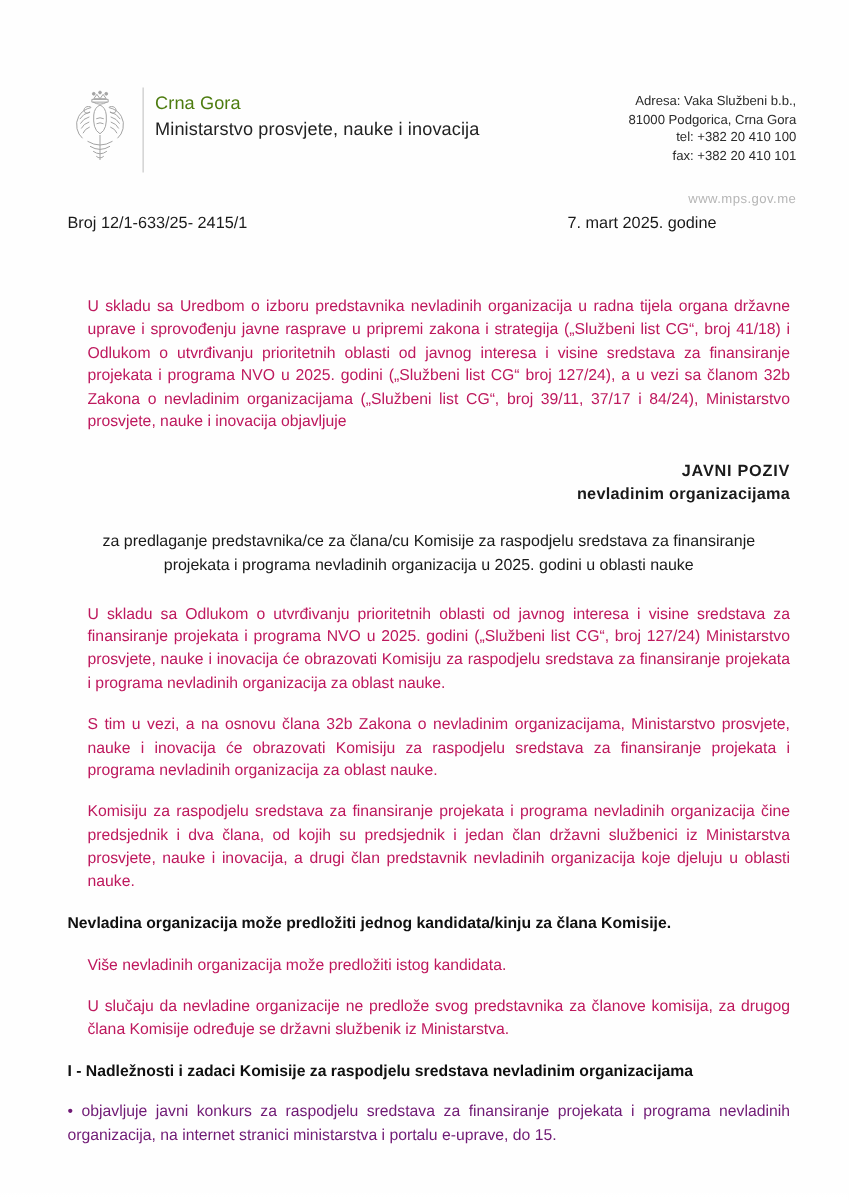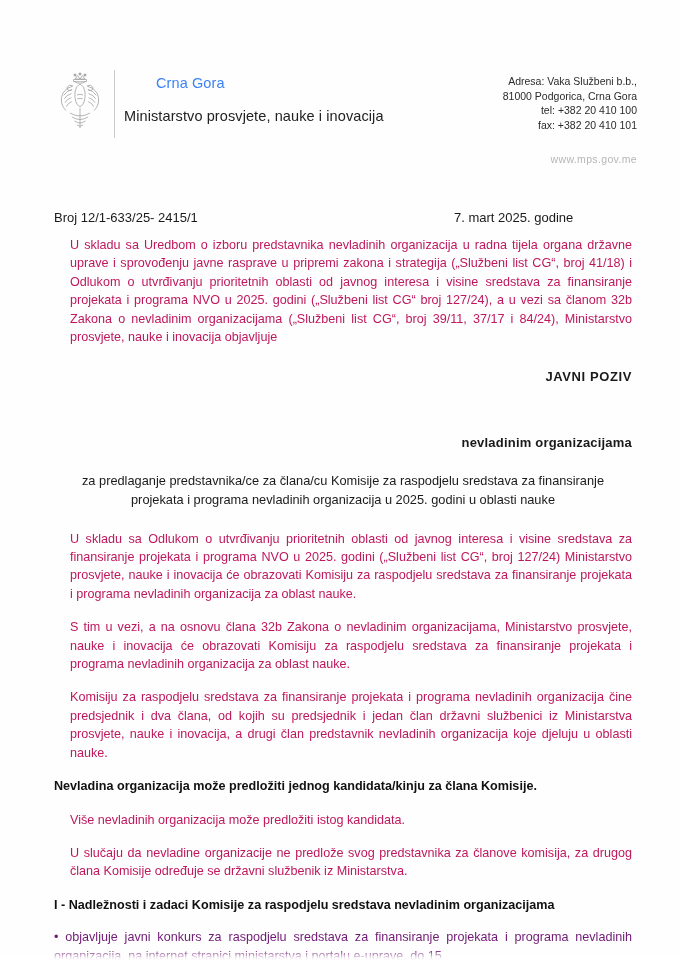--- a/index.html
+++ b/index.html
@@ -59,31 +59,30 @@
   }
 
   .org-block {
     position: absolute;
     left: 124px;
     top: 11px;
   }
   .org-country {
     font-size: 14.5px;
     line-height: 21px;
-    color: #3b82f6;
+    color: #4d7c0f;
     letter-spacing: .1px;
     white-space: nowrap;
-    margin-left: 32px;
   }
   .org-ministry {
     font-size: 14.5px;
     line-height: 21px;
     color: #222;
     letter-spacing: .1px;
-    margin-top: 12px;
+    margin-top: 0;
     white-space: nowrap;
   }
 
   .contact-block {
     position: absolute;
     right: 42px;
     top: 12px;
     text-align: right;
     font-size: 10.5px;
     line-height: 14.6px;
@@ -98,21 +97,20 @@
 
   
   .refrow {
     position: absolute;
     top: 170px;
     left: 54px;
     width: 580px;
     height: 20px;
     font-size: 13px;
     color: #1a1a1a;
-    margin-top: 40px;
   }
   .refrow .ref {
     position: absolute;
     left: 0;
     top: 0;
     white-space: nowrap;
   }
   .refrow .date {
     position: absolute;
     left: 400px;
@@ -146,21 +144,20 @@
     font-size: 13px;
     font-weight: bold;
     line-height: 18px;
     letter-spacing: .6px;
   }
   .title-sub {
     font-size: 13px;
     font-weight: bold;
     line-height: 18px;
     letter-spacing: .2px;
-    margin-top: 48px;
   }
 
   .subject-block {
     margin: 20px 0 20px 0;
     text-align: center;
     font-size: 12.8px;
     font-weight: normal;
     line-height: 18.6px;
     padding: 0 6px;
   }

